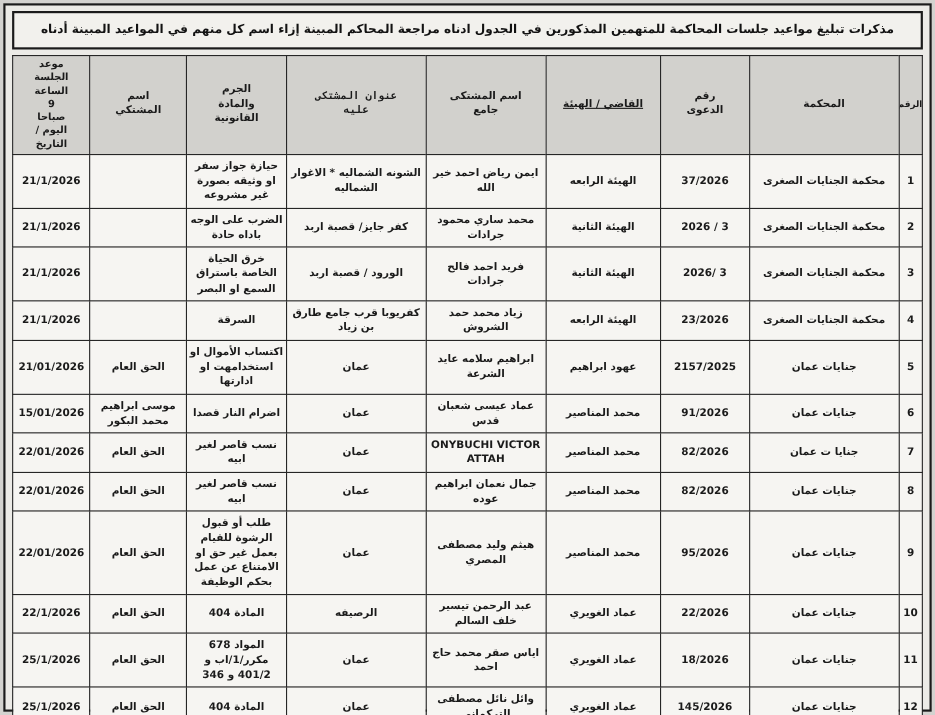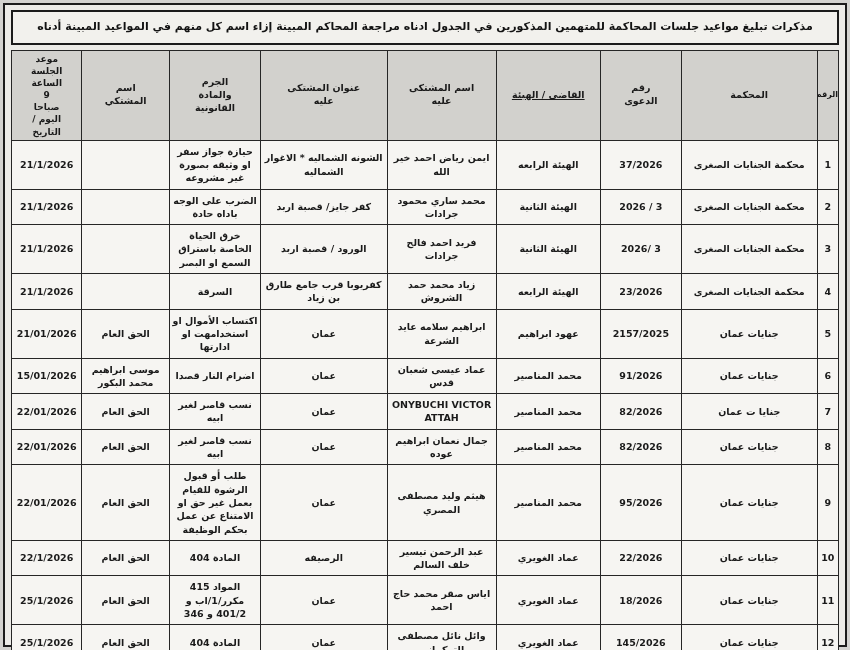--- a/index.html
+++ b/index.html
@@ -57,42 +57,42 @@
   }
   th.h-date { white-space: pre-line; font-size: 9px; }
   th.h-num  { font-size: 8px; padding: 0; }
   td.ltr-num { direction: ltr; text-align: center; }
   
   .w-num   { width: 2.6%; margin-top: 28px;  }
   .w-court { width: 16.4%; margin-top: 36px; }
   .w-case  { width: 9.8%;  }
   .w-judge { width: 12.6%; text-decoration: underline; }
   .w-def   { width: 13.2%; }
-  .w-addr  { width: 15.3%; }
+  .w-addr  { width: 15.3%; font-family: Liberation Mono, monospace; }
   .w-crime { width: 11.0%; }
   .w-comp  { width: 10.6%; }
   .w-date  { width: 8.5%;  }
 </style>
 </head>
 <body>
 
 <div class="page">
 
   <div class="title-box">
     <span>مذكرات تبليغ مواعيد جلسات المحاكمة للمتهمين المذكورين في الجدول ادناه مراجعة المحاكم المبينة إزاء اسم كل منهم في المواعيد المبينة أدناه</span>
   </div>
 
   <table class="court-table">
     <thead>
       <tr>
         <th class="w-num h-num">الرقم</th>
         <th class="w-court">المحكمة</th>
         <th class="w-case">رقم الدعوى</th>
         <th class="w-judge">القاضي / الهيئة</th>
-        <th class="w-def">اسم المشتكى عليه</th>
+        <th class="w-def">اسم المشتكى جامع</th>
         <th class="w-addr">عنوان المشتكى عليه</th>
         <th class="w-crime">الجرم والمادة القانونية</th>
         <th class="w-comp">اسم المشتكي</th>
         <th class="w-date h-date">موعد الجلسة
 الساعة 9
 صباحا
 اليوم / التاريخ</th>
       </tr>
     </thead>
     <tbody id="table-body">
@@ -206,21 +206,21 @@
     <td>الحق العام</td>
     <td class="ltr-num">22/1/2026</td>
   </tr>
         <tr>
     <td>11</td>
     <td>جنايات عمان</td>
     <td class="ltr-num">18/2026</td>
     <td>عماد الغويري</td>
     <td>اياس صقر محمد حاج احمد</td>
     <td>عمان</td>
-    <td>المواد 415 مكرر/1/اب و 401/2 و 346</td>
+    <td>المواد 678 مكرر/1/اب و 401/2 و 346</td>
     <td>الحق العام</td>
     <td class="ltr-num">25/1/2026</td>
   </tr>
         <tr>
     <td>12</td>
     <td>جنايات عمان</td>
     <td class="ltr-num">145/2026</td>
     <td>عماد الغويري</td>
     <td>وائل نائل مصطفى التركماني</td>
     <td>عمان</td>

